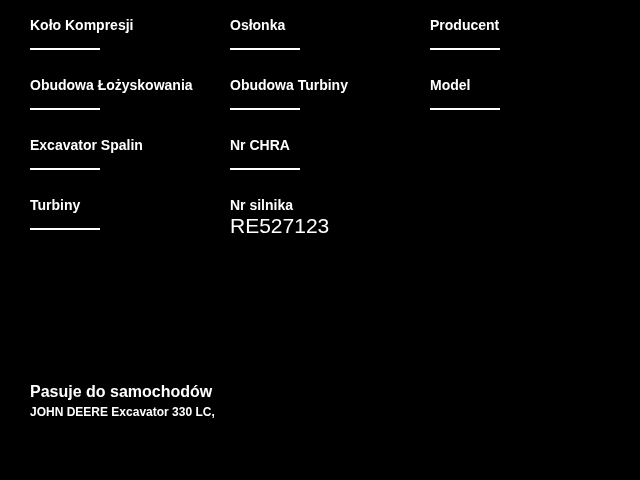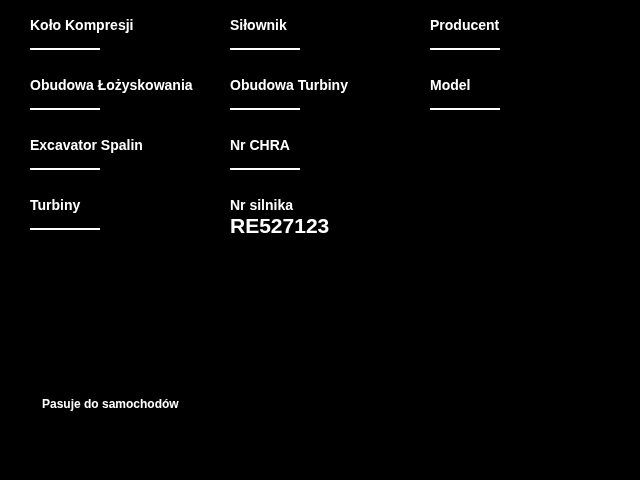--- a/index.html
+++ b/index.html
@@ -39,34 +39,34 @@
     top: 30px;
     width: 70px;
     height: 2px;
     background: #ffffff;
   }
   .field-value {
     position: absolute;
     left: 0;
     top: 16px;
     font-size: 21px;
-    font-weight: 700;
+    font-weight: 400;
     line-height: 24px;
     white-space: nowrap;
   }
   .fits-section {
     position: absolute;
     left: 30px;
     top: 381px;
   }
   .fits-heading {
-    font-size: 12px;
+    font-size: 16px;
     font-weight: 700;
     line-height: 22px;
-    margin: 12px;
+    margin: 0;
     white-space: nowrap;
   }
   .fits-vehicles {
     font-size: 12px;
     font-weight: 700;
     line-height: 14px;
     margin-top: 2px;
     white-space: nowrap;
   }
 </style>
@@ -86,21 +86,21 @@
   <div class="cell">
     <div class="field-label">Excavator Spalin</div>
     <div class="underline"></div>
   </div>
 
   <div class="cell">
     <div class="field-label">Turbiny</div>
     <div class="underline"></div>
   </div>
   <div class="cell">
-    <div class="field-label">Siłownik</div>
+    <div class="field-label">Osłonka</div>
     <div class="underline"></div>
   </div>
   <div class="cell">
     <div class="field-label">Obudowa Turbiny</div>
     <div class="underline"></div>
   </div>
 
   <div class="cell">
     <div class="field-label">Nr CHRA</div>
     <div class="underline"></div>
@@ -115,13 +115,14 @@
   </div>
   <div class="cell">
     <div class="field-label">Model</div>
     <div class="underline"></div>
   </div>
 
 </div>
 
 <div class="fits-section">
   <h2 class="fits-heading">Pasuje do samochodów</h2>
+  <div class="fits-vehicles">JOHN DEERE Excavator 330 LC,</div>
 </div>
 
 </body></html>

